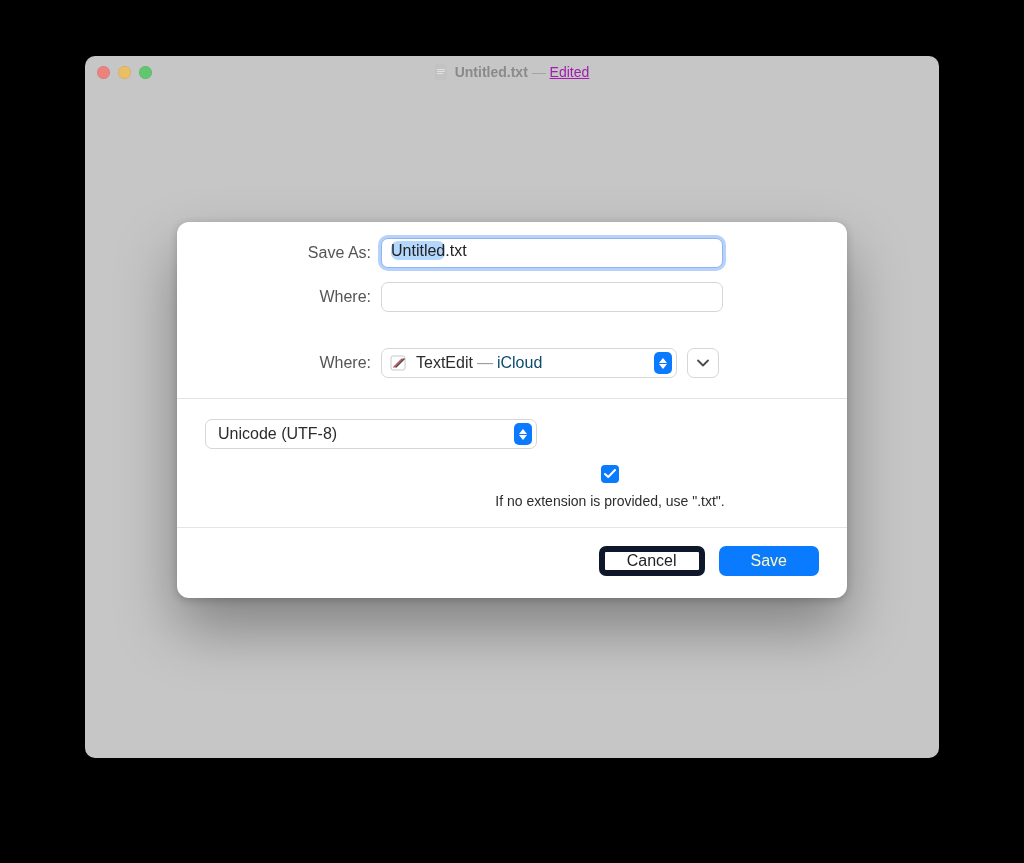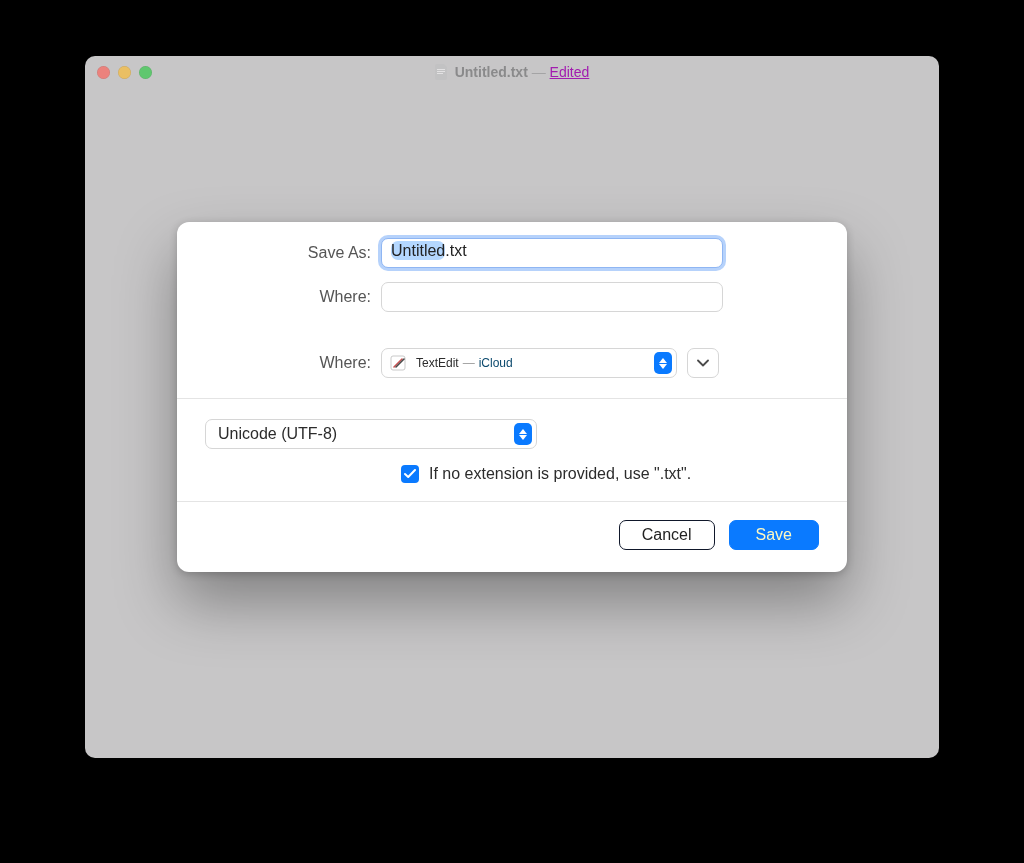--- a/index.html
+++ b/index.html
@@ -104,21 +104,21 @@
   
   .where-wrap { display: flex; gap: 10px; align-items: center; }
   .popup {
     width: 296px; height: 30px;
     border: 1px solid #d6d6d6;
     border-radius: 7px;
     background: #fff;
     display: flex; align-items: center;
     padding: 0 28px 0 8px;
     position: relative;
-    font-size: 12px;
+    font-size: 16px;
   }
   .popup .folder-ico { width: 18px; height: 18px; margin-right: 8px; }
   .popup .sep { color: #9b9b9b; margin: 0 4px; }
   .stepper {
     position: absolute; right: 4px; top: 3px;
     width: 18px; height: 22px;
     background: #0a7aff;
     border-radius: 5px;
     display: flex; flex-direction: column; align-items: center; justify-content: center;
     gap: 1px;
@@ -146,44 +146,45 @@
     width: 332px; height: 30px;
     border: 1px solid #d6d6d6;
     border-radius: 7px;
     background: #fff;
     display: flex; align-items: center;
     padding: 0 28px 0 12px;
     position: relative;
     font-size: 16px;
   }
   .chkrow {
-    display: flex; align-items: flex-end; gap: 10px;
+    display: flex; align-items: center; gap: 10px;
     margin-top: 16px; margin-left: 196px;
-    font-size: 16px;
+    font-size: 14px;
+    flex-direction: column;
   }
   .chk {
     width: 18px; height: 18px;
     background: #0a7aff;
     border-radius: 4px;
     display: flex; align-items: center; justify-content: center;
   }
   .chk svg { width: 12px; height: 10px; }
 
   
   .footer {
     padding: 18px 28px 22px;
     display: flex; justify-content: flex-end; gap: 14px;
   }
   .btn {
     height: 30px;
     border-radius: 7px;
     padding: 0 22px;
     font-size: 16px;
     display: flex; align-items: center; justify-content: center;
-    border: 1px solid #0f172a;
+    border: 6px solid #0f172a;
     background: #fff;
     color: #222;
     cursor: default;
   }
   .btn.primary {
     background: #0a7aff;
     border-color: #0a7aff;
     color: #fef9c3;
     padding: 0 26px;
   }

